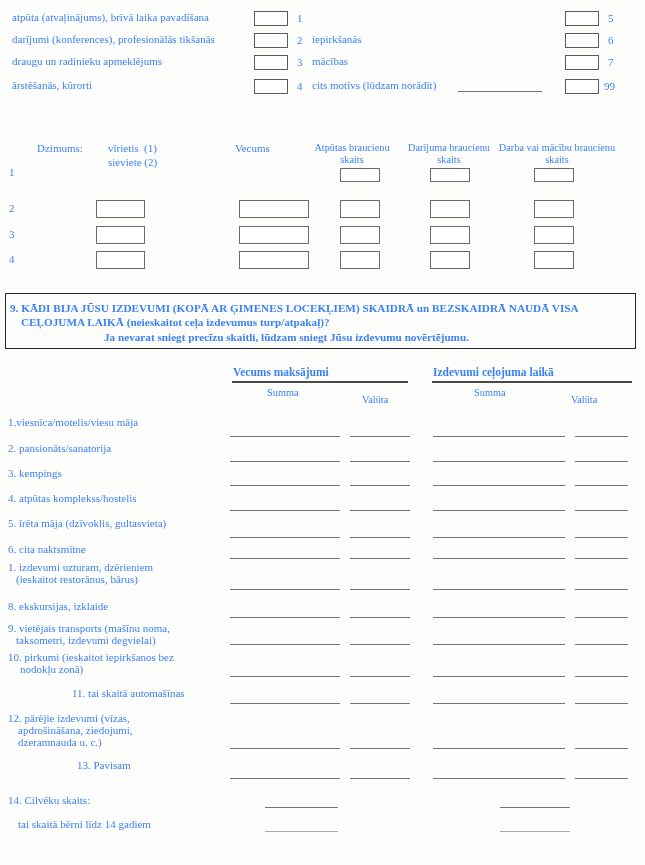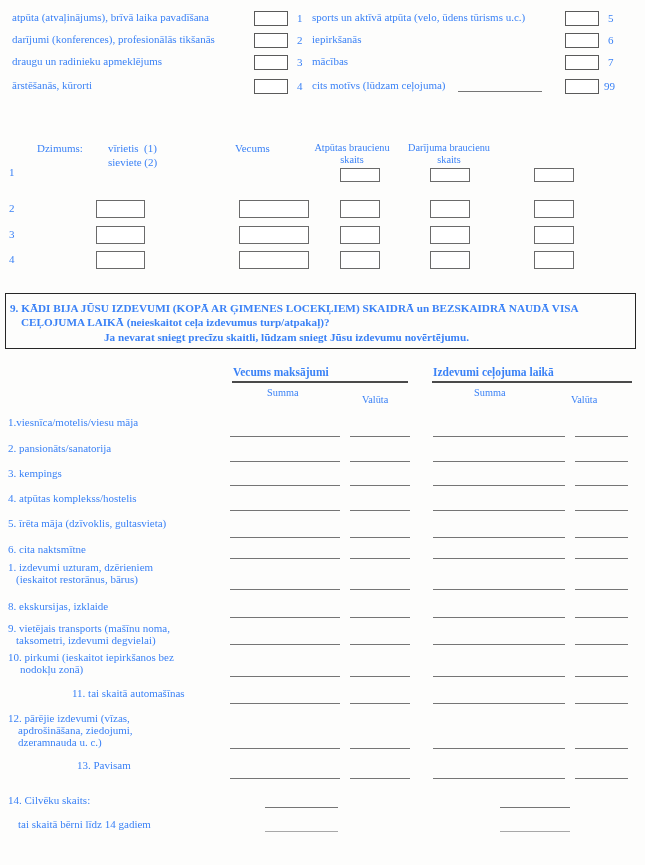--- a/index.html
+++ b/index.html
@@ -36,44 +36,44 @@
   <span class="t" style="left:297px;top:34px">2</span>
 
   <span class="t" style="left:12px;top:55px">draugu un radinieku apmeklējums</span>
   <span class="cb" style="left:254px;top:55px"></span>
   <span class="t" style="left:297px;top:56px">3</span>
 
   <span class="t" style="left:12px;top:79px">ārstēšanās, kūrorti</span>
   <span class="cb" style="left:254px;top:79px"></span>
   <span class="t" style="left:297px;top:80px">4</span>
 
-  <span class="t" style="left:312px;top:11px">sports un aktīvā atpūta (velo, ūdens tūrisms u.c.)</span>
   <span class="cb" style="left:565px;top:11px"></span>
   <span class="t" style="left:608px;top:12px">5</span>
 
   <span class="t" style="left:312px;top:33px">iepirkšanās</span>
   <span class="cb" style="left:565px;top:33px"></span>
   <span class="t" style="left:608px;top:34px">6</span>
 
   <span class="t" style="left:312px;top:55px">mācības</span>
   <span class="cb" style="left:565px;top:55px"></span>
   <span class="t" style="left:608px;top:56px">7</span>
 
-  <span class="t" style="left:312px;top:79px">cits motīvs (lūdzam ceļojuma)</span>
+  <span class="t" style="left:312px;top:79px">cits motīvs (lūdzam norādīt)</span>
   <span class="line" style="left:458px;top:91px;width:84px"></span>
   <span class="cb" style="left:565px;top:79px"></span>
   <span class="t" style="left:604px;top:80px">99</span>
 
 
   <span class="t" style="left:37px;top:142px">Dzimums:</span>
   <span class="t" style="left:108px;top:142px">vīrietis  (1)</span>
   <span class="t" style="left:108px;top:156px">sieviete (2)</span>
   <span class="t" style="left:235px;top:142px">Vecums</span>
   <span class="colhead" style="left:303px;top:142px;width:98px">Atpūtas braucienu skaits</span>
   <span class="colhead" style="left:400px;top:142px;width:98px">Darījuma braucienu skaits</span>
+  <span class="colhead" style="left:498px;top:142px;width:118px">Darba vai mācību braucienu skaits</span>
 
   <span class="t" style="left:9px;top:166px">1</span>
   <span class="fbox" style="left:340px;top:168px;width:38px;height:12px"></span>
   <span class="fbox" style="left:430px;top:168px;width:38px;height:12px"></span>
   <span class="fbox" style="left:534px;top:168px;width:38px;height:12px"></span>
 
 
   <span class="t" style="left:9px;top:202px">2</span>
   <span class="fbox" style="left:96px;top:200px;width:47px;height:16px"></span>
   <span class="fbox" style="left:239px;top:200px;width:68px;height:16px"></span>

